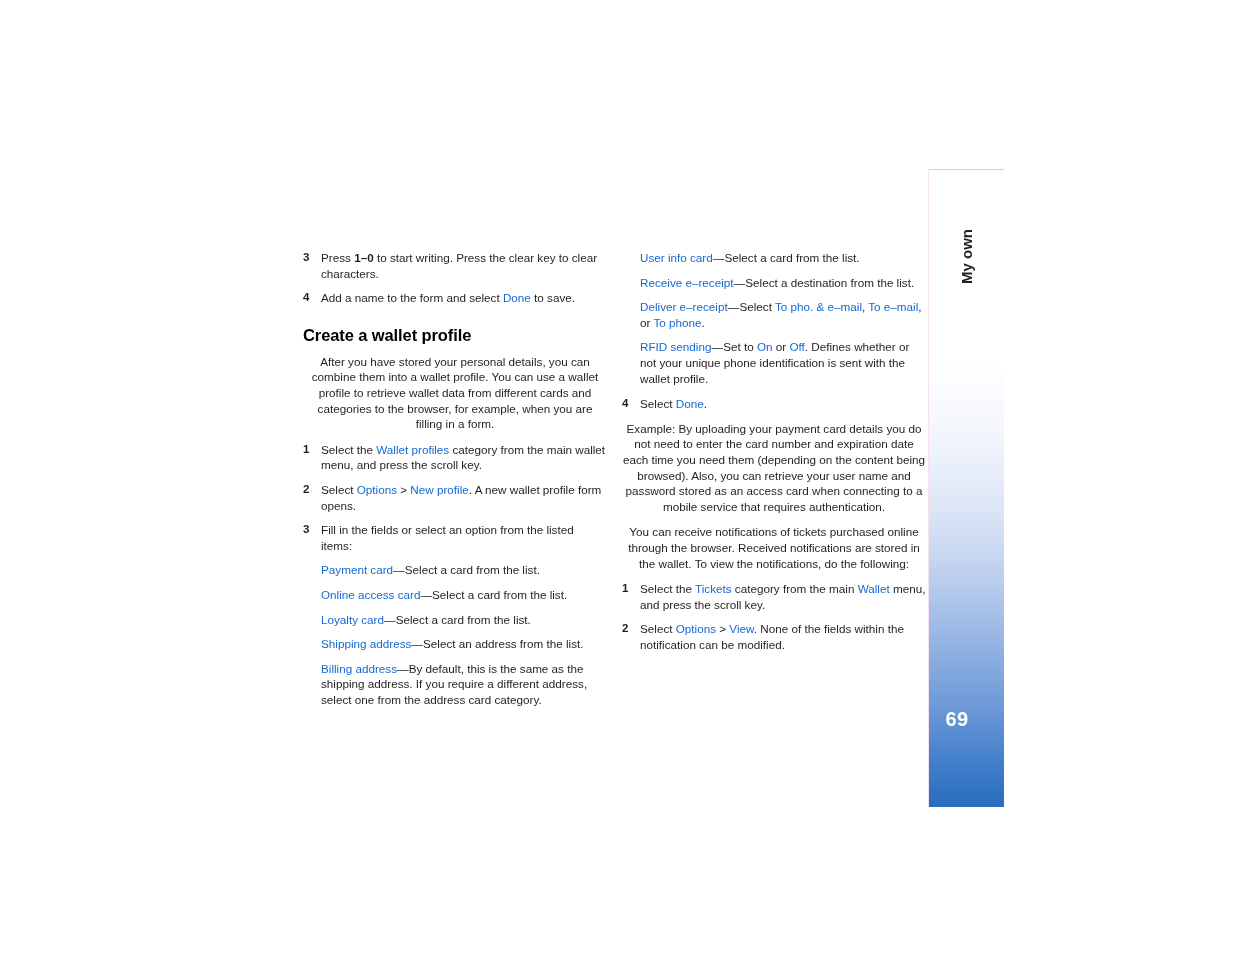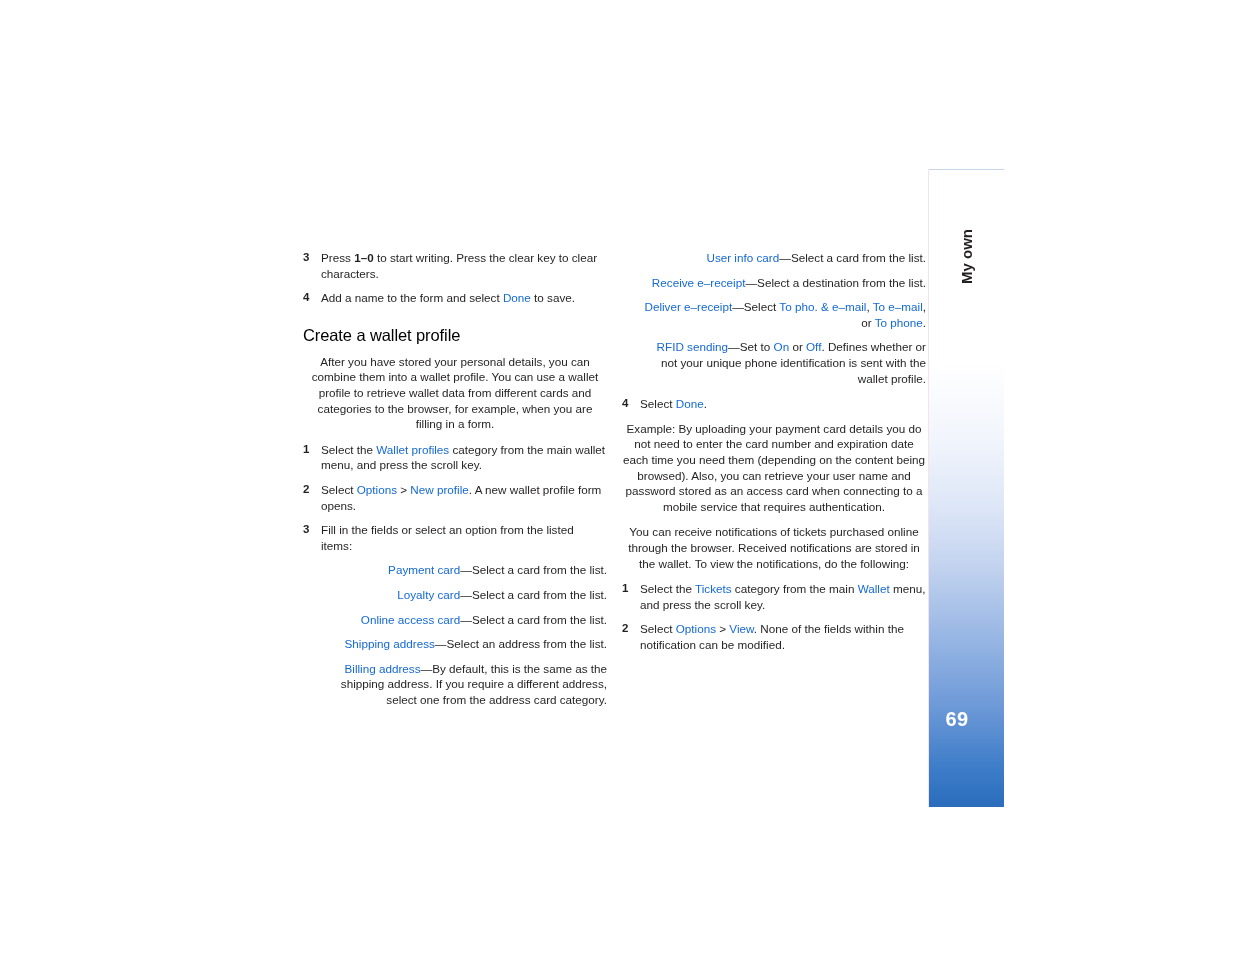--- a/index.html
+++ b/index.html
@@ -34,21 +34,21 @@
 
   
   .para {
     margin: 0 0 10px 0;
     text-align: center;
   }
 
   h2.heading {
     font-size: 16.5px;
     line-height: 20px;
-    font-weight: normal;
+    font-weight: bold;
     letter-spacing: -0.1px;
     margin: 18px 0 9px 0;
     color: #000000;
   }
   h2.heading.first { margin-top: 19px; }
 
   
   .numrow {
     position: relative;
     padding-left: 18px;
@@ -59,21 +59,20 @@
     left: 0;
     top: 0;
     font-weight: bold;
     font-size: 11.5px;
   }
 
   
   .defitem {
     padding-left: 18px;
     margin: 0 0 9px 0;
-    text-align: right;
   }
   .defitem.lastdef { margin-bottom: 10px; }
 
   .lnk { color: #1469d3; }
   .b   { font-weight: bold; }
 
   
   #sidebar {
     position: absolute;
     left: 929px;
@@ -142,22 +141,22 @@
     <p class="para">After you have stored your personal details, you can combine them into a wallet profile. You can use a wallet profile to retrieve wallet data from different cards and categories to the browser, for example, when you are filling in a form.</p>
 
     <div id="left-steps">
         <div class="numrow"><span class="num">1</span><span><span>Select the </span><span class="lnk">Wallet profiles</span><span> category from the main wallet menu, and press the scroll key.</span></span></div>
         <div class="numrow"><span class="num">2</span><span><span>Select </span><span class="lnk">Options</span><span> &gt; </span><span class="lnk">New profile</span><span>. A new wallet profile form opens.</span></span></div>
         <div class="numrow"><span class="num">3</span><span><span>Fill in the fields or select an option from the listed items:</span></span></div>
       </div>
 
     <div id="left-defs">
         <div class="defitem"><span class="lnk">Payment card</span><span>—Select a card from the list.</span></div>
+        <div class="defitem"><span class="lnk">Online access card</span><span>—Select a card from the list.</span></div>
         <div class="defitem"><span class="lnk">Loyalty card</span><span>—Select a card from the list.</span></div>
-        <div class="defitem"><span class="lnk">Online access card</span><span>—Select a card from the list.</span></div>
         <div class="defitem"><span class="lnk">Shipping address</span><span>—Select an address from the list.</span></div>
         <div class="defitem lastdef"><span class="lnk">Billing address</span><span>—By default, this is the same as the shipping address. If you require a different address, select one from the address card category.</span></div>
       </div>
   </div>
 
   <div class="col" id="col-right">
     <div id="right-defs">
         <div class="defitem"><span class="lnk">User info card</span><span>—Select a card from the list.</span></div>
         <div class="defitem"><span class="lnk">Receive e–receipt</span><span>—Select a destination from the list.</span></div>
         <div class="defitem"><span class="lnk">Deliver e–receipt</span><span>—Select </span><span class="lnk">To pho. &amp; e–mail</span><span>, </span><span class="lnk">To e–mail</span><span>, or </span><span class="lnk">To phone</span><span>.</span></div>

